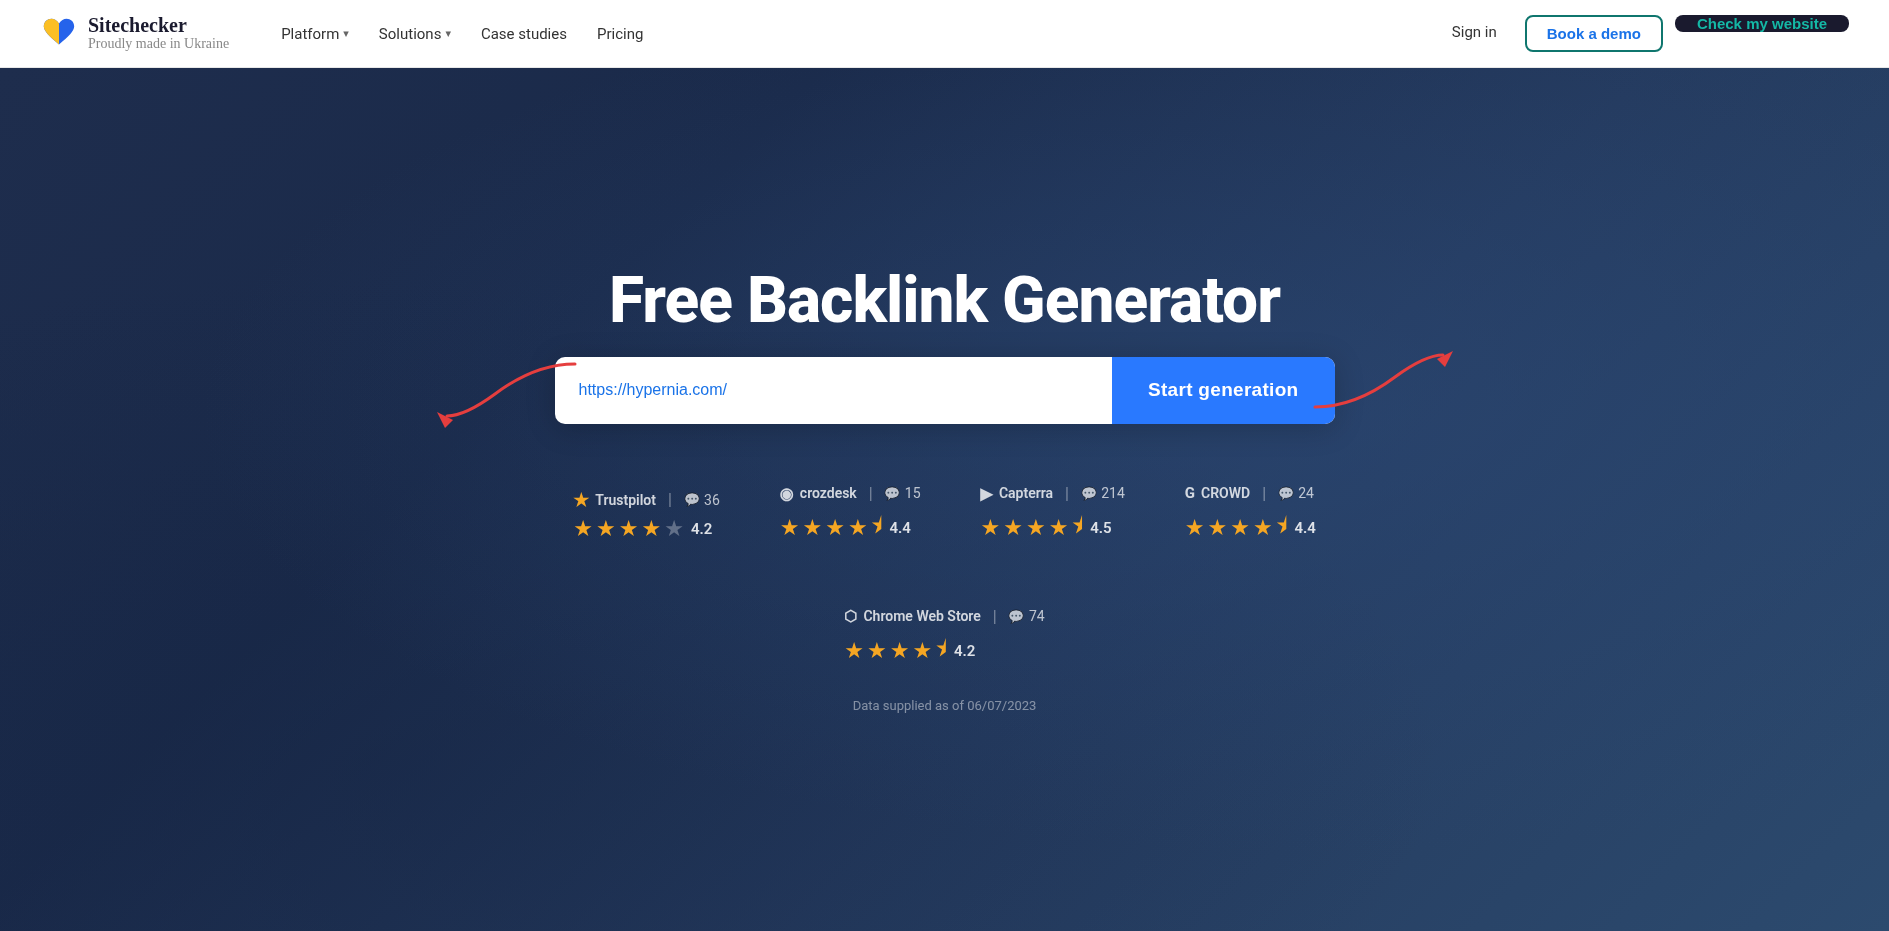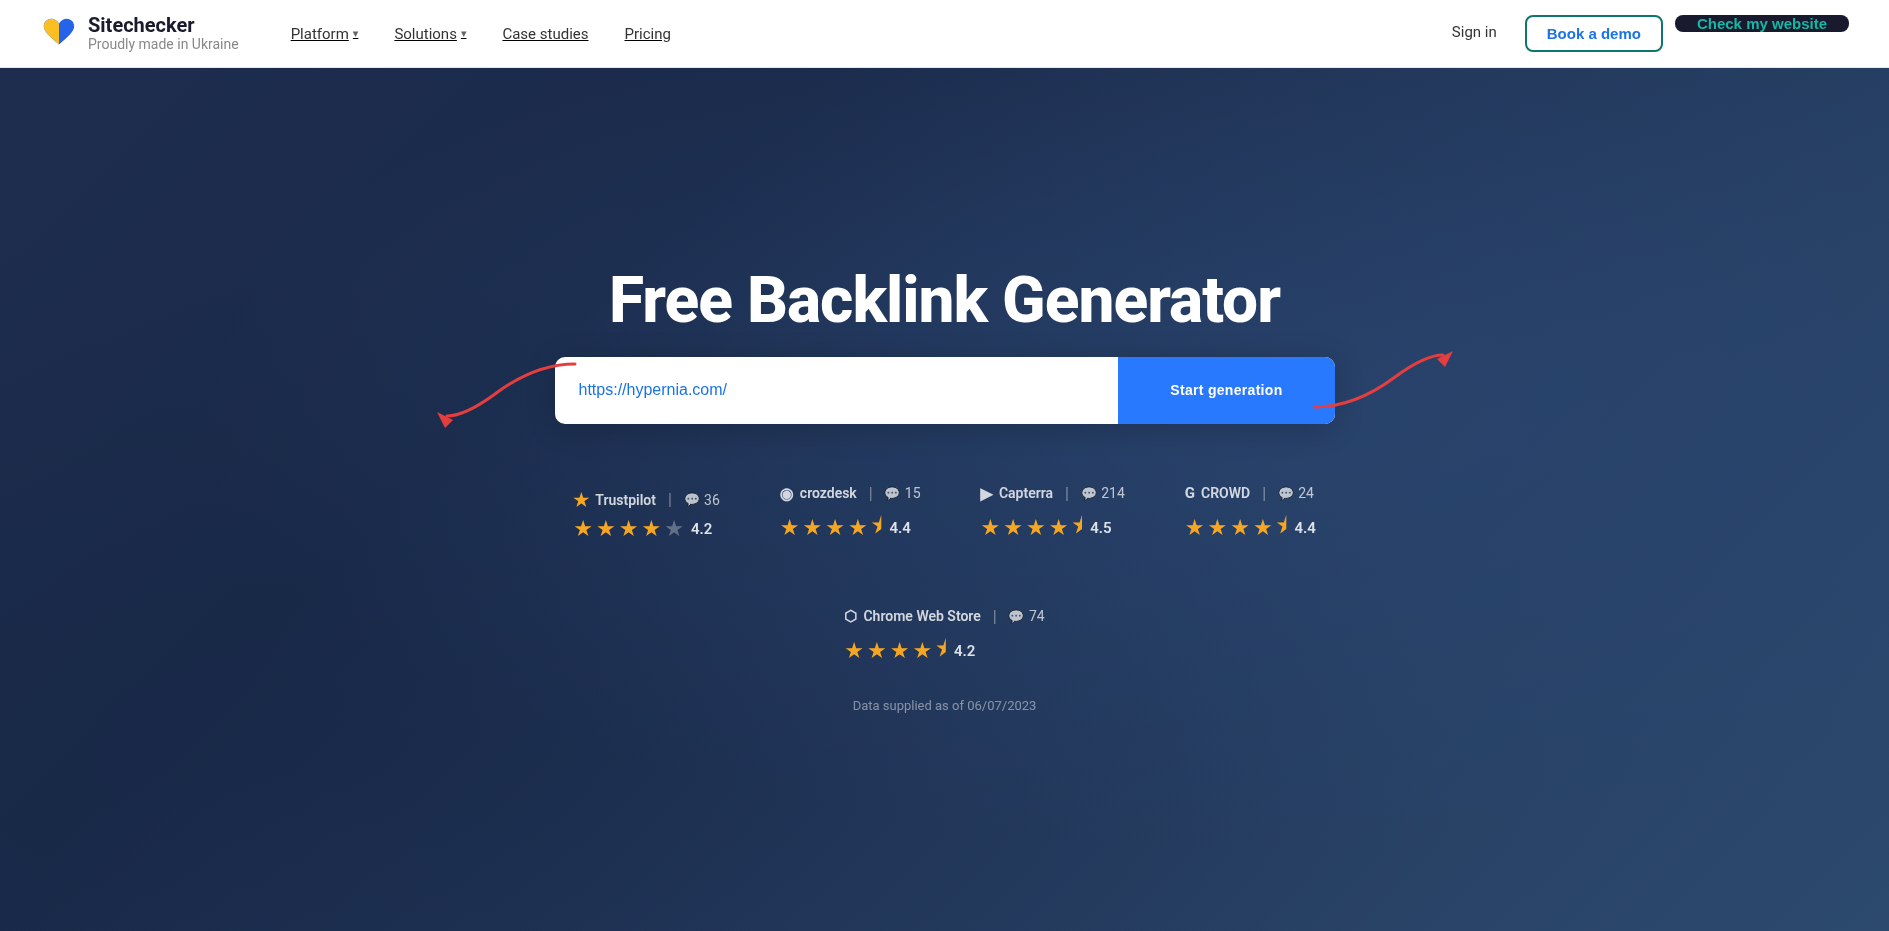--- a/index.html
+++ b/index.html
@@ -15,43 +15,43 @@
       border-bottom: 1px solid #e8e8e8;
       position: relative;
       z-index: 10;
     }
     .logo-area {
       display: flex;
       align-items: flex-start;
       gap: 10px;
       text-decoration: none;
       margin-right: 40px;
+      font-family: Liberation Serif, serif;
     }
     .logo-icon {
       width: 38px;
       height: 38px;
     }
     .logo-text { display: flex; flex-direction: column; }
     .logo-name {
       font-size: 20px;
       font-weight: 700;
       color: #1a1a2e;
       line-height: 1.1;
     }
     .logo-tagline {
       font-size: 14px;
       color: #888;
       line-height: 1.2;
     }
     .nav-links {
       display: flex;
       align-items: center;
-      gap: 12px;
+      gap: 6px;
       flex: 1;
-      text-decoration: underline;
     }
     .nav-item {
       padding: 8px 12px;
       font-size: 15px;
       color: #333;
       cursor: pointer;
       display: flex;
       align-items: center;
       gap: 4px;
       border-radius: 6px;
@@ -156,23 +156,23 @@
       outline: none;
       padding: 0 24px;
       font-size: 16px;
       color: #1a73e8;
       background: transparent;
     }
     .search-input::placeholder { color: #999; }
     .start-btn {
       background: #2979ff;
       color: #fff;
-      font-size: 14px;
+      font-size: 19px;
       font-weight: 700;
-      padding: 0 52px;
+      padding: 0 36px;
       border: none;
       cursor: pointer;
       white-space: nowrap;
       letter-spacing: 0.3px;
     }
 
     
     .arrow-left {
       position: absolute;
       left: -160px;

